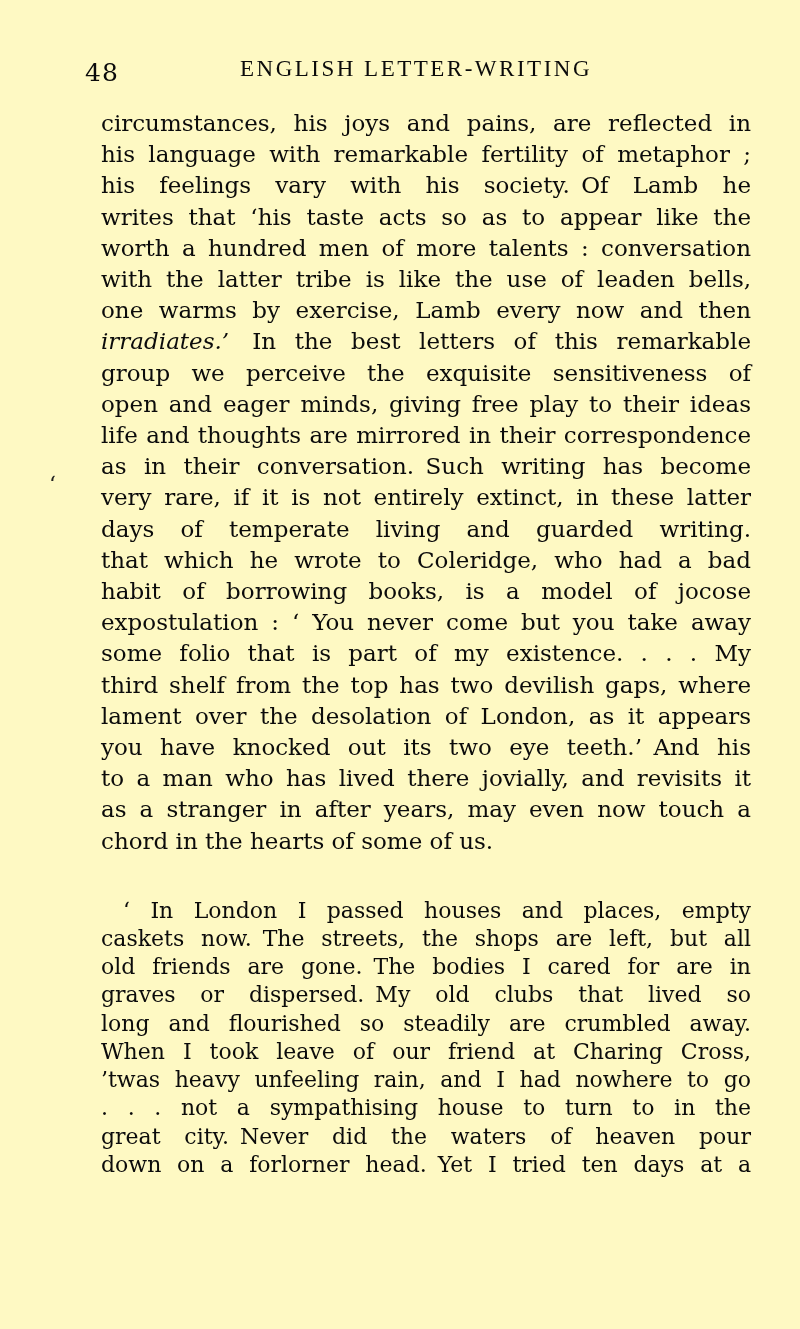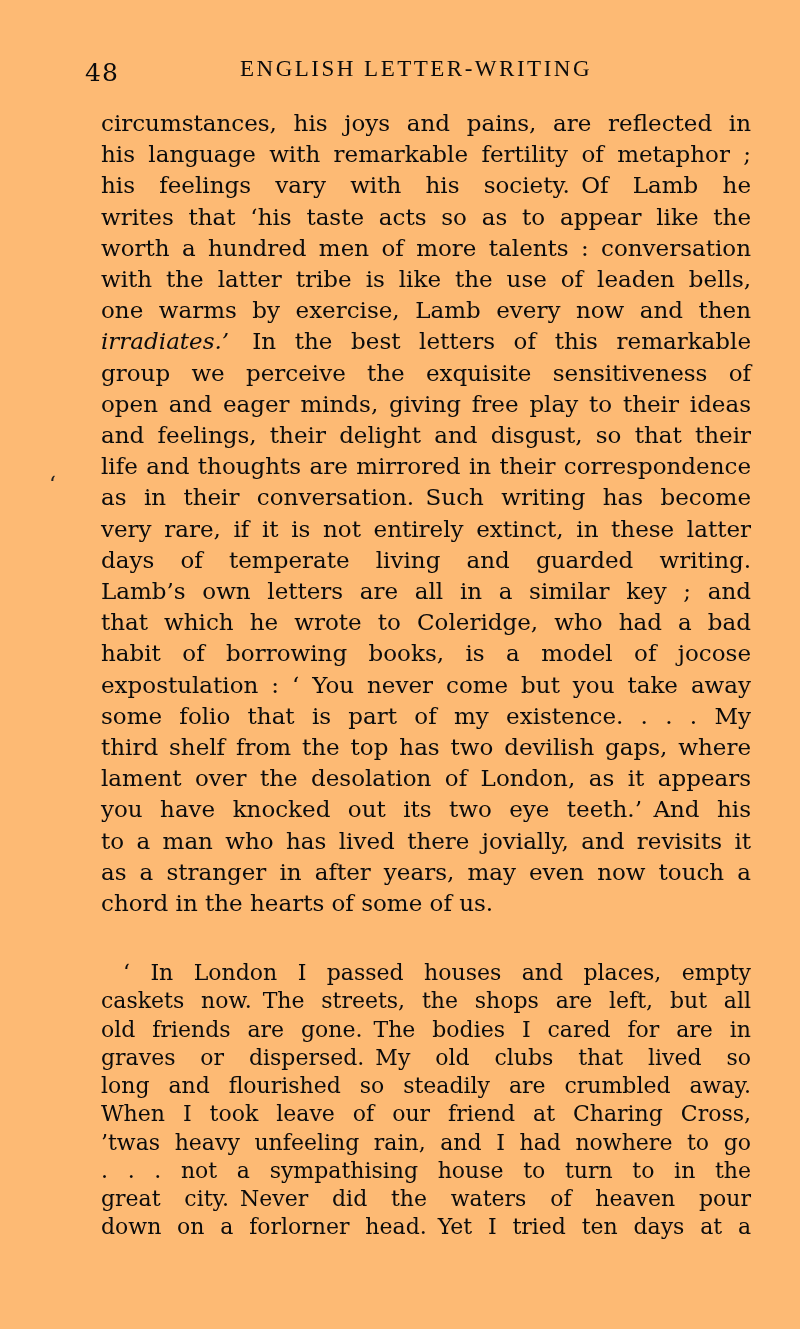--- a/index.html
+++ b/index.html
@@ -4,21 +4,21 @@
 <style>
   html, body {
     margin: 0;
     padding: 0;
     background: #ffffff;
   }
   .page {
     position: relative;
     width: 800px;
     height: 1329px;
-    background: #fdba74;
+    background: #fef9c3;
     color: #0b0b0b;
     font-family: "DejaVu Serif", "Liberation Serif", serif;
     overflow: hidden;
   }
   .running-header {
     position: absolute;
     top: 56px;
     left: 0;
     width: 100%;
     height: 32px;
@@ -97,26 +97,24 @@
         <div class="line"><span>circumstances, his joys and pains, are reflected in</span></div>
         <div class="line"><span>his language with remarkable fertility of metaphor ;</span></div>
         <div class="line"><span>his feelings vary with his society. Of Lamb he</span></div>
         <div class="line"><span>writes that ‘his taste acts so as to appear like the</span></div>
         <div class="line"><span>worth a hundred men of more talents : conversation</span></div>
         <div class="line"><span>with the latter tribe is like the use of leaden bells,</span></div>
         <div class="line"><span>one warms by exercise, Lamb every now and then</span></div>
         <div class="line"><span class="italic">irradiates.’</span><span> In the best letters of this remarkable</span></div>
         <div class="line"><span>group we perceive the exquisite sensitiveness of</span></div>
         <div class="line"><span>open and eager minds, giving free play to their ideas</span></div>
-        <div class="line"><span>and feelings, their delight and disgust, so that their</span></div>
         <div class="line"><span>life and thoughts are mirrored in their correspondence</span></div>
         <div class="line"><span>as in their conversation. Such writing has become</span></div>
         <div class="line"><span>very rare, if it is not entirely extinct, in these latter</span></div>
         <div class="line"><span>days of temperate living and guarded writing.</span></div>
-        <div class="line"><span>Lamb’s own letters are all in a similar key ; and</span></div>
         <div class="line"><span>that which he wrote to Coleridge, who had a bad</span></div>
         <div class="line"><span>habit of borrowing books, is a model of jocose</span></div>
         <div class="line"><span>expostulation : ‘ You never come but you take away</span></div>
         <div class="line"><span>some folio that is part of my existence. . . . My</span></div>
         <div class="line"><span>third shelf from the top has two devilish gaps, where</span></div>
         <div class="line"><span>lament over the desolation of London, as it appears</span></div>
         <div class="line"><span>you have knocked out its two eye teeth.’ And his</span></div>
         <div class="line"><span>to a man who has lived there jovially, and revisits it</span></div>
         <div class="line"><span>as a stranger in after years, may even now touch a</span></div>
         <div class="line last"><span>chord in the hearts of some of us.</span></div>

